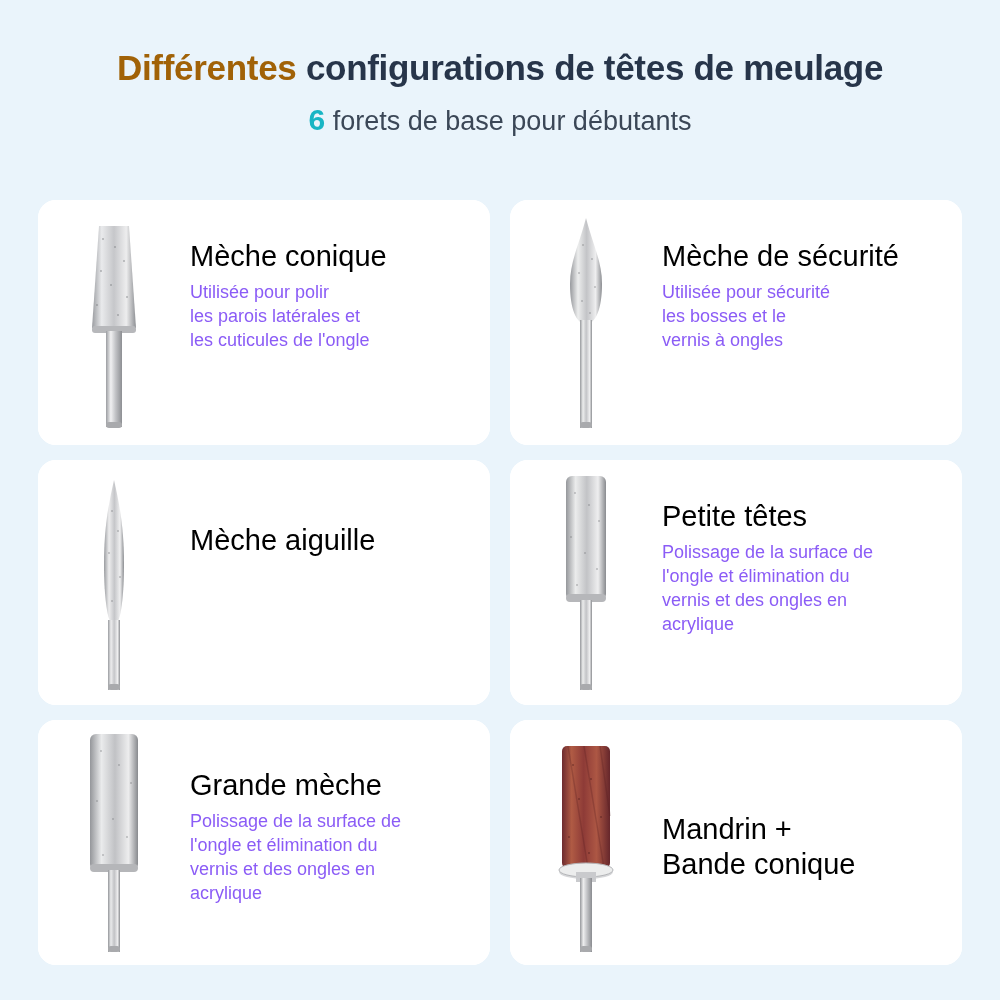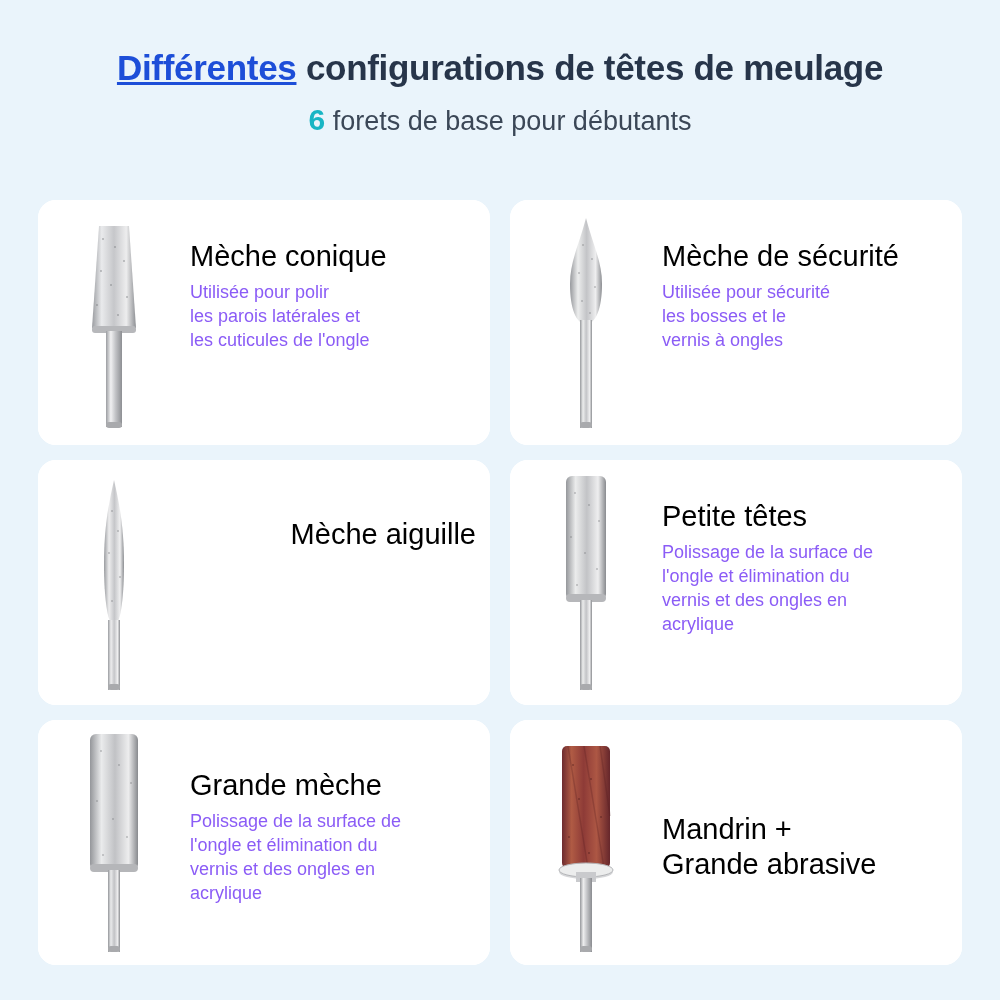--- a/index.html
+++ b/index.html
@@ -26,22 +26,21 @@
   }
   .title-line {
     font-size: 35px;
     font-weight: bold;
     color: #27354a;
     letter-spacing: -0.3px;
     line-height: 1.15;
     white-space: nowrap;
   }
   .title-accent {
-    color: #1d4ed8;
-    text-decoration: underline;
+    color: #a16207;
   }
   .subtitle-line {
     margin-top: 14px;
     font-size: 27px;
     color: #3b4757;
     line-height: 1.2;
     white-space: nowrap;
   }
   .subtitle-num {
     font-weight: bold;
@@ -100,21 +99,21 @@
     left: 0;
     top: 0;
     width: 152px;
     height: 100%;
     pointer-events: none;
   }
   .bit svg { display: block; }
 
   
   .t-offset-a { top: 40px; }
-  .t-offset-b { top: 58px; text-align: right; }
+  .t-offset-b { top: 64px; }
   .t-offset-c { top: 49px; }
 </style>
 </head>
 <body>
 
 <div id="page">
 
   <div class="header">
     <div class="title-line">
       <span class="title-accent">Différentes</span>
@@ -360,20 +359,20 @@
             <ellipse cx="76" cy="152" rx="27" ry="7" fill="#d6d7d9"></ellipse>
             <ellipse cx="76" cy="150" rx="27" ry="7" fill="#eceded" stroke="#b4b5b8" stroke-width="1"></ellipse>
             <rect x="66" y="152" width="20" height="10" fill="#c9cacd"></rect>
 
             <rect x="70" y="158" width="12" height="74" fill="url(#g-metal6)"></rect>
             <rect x="70" y="226" width="12" height="6" rx="3" fill="#a9aaad"></rect>
           </svg>
         </div>
         <div class="card-text" style="top:92px;">
           <div class="card-title two-line" style="white-space:pre-line">Mandrin +
-Grande abrasive</div>
+Bande conique</div>
           <div class="card-desc" style="white-space:pre-line"></div>
         </div>
       </div>
     </div>
 
   </div>
 </div>
 
 </body></html>

